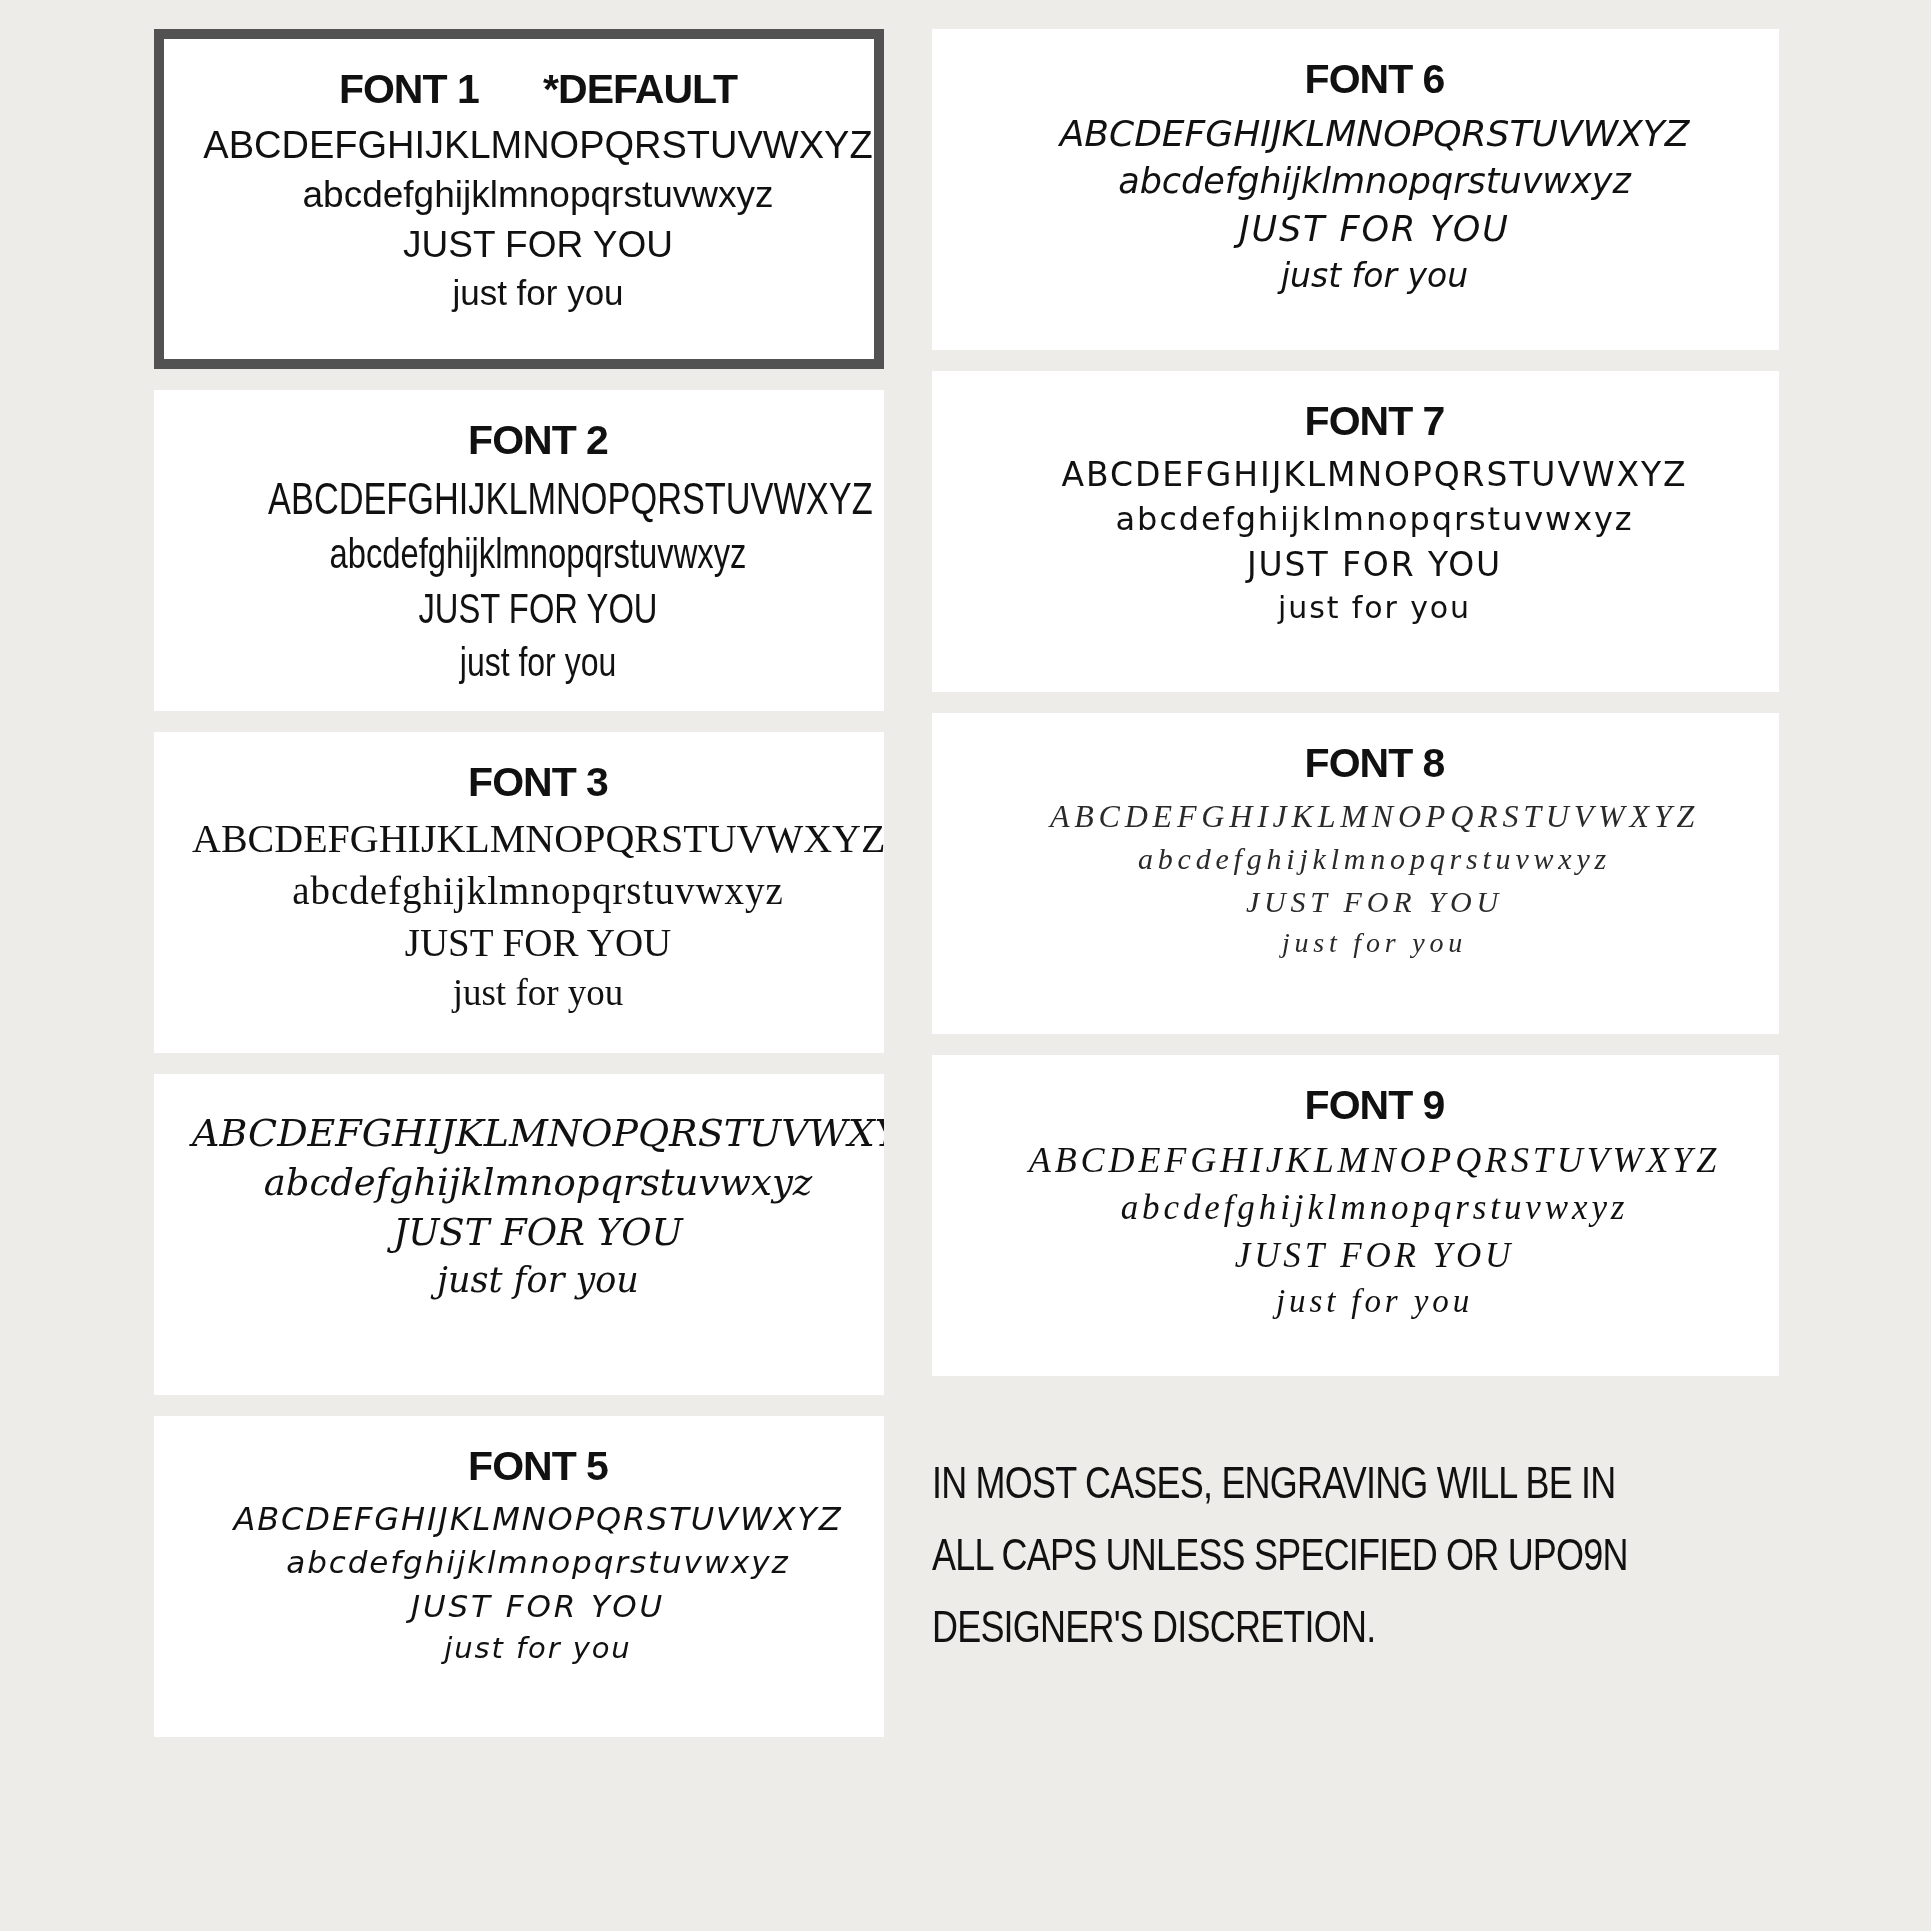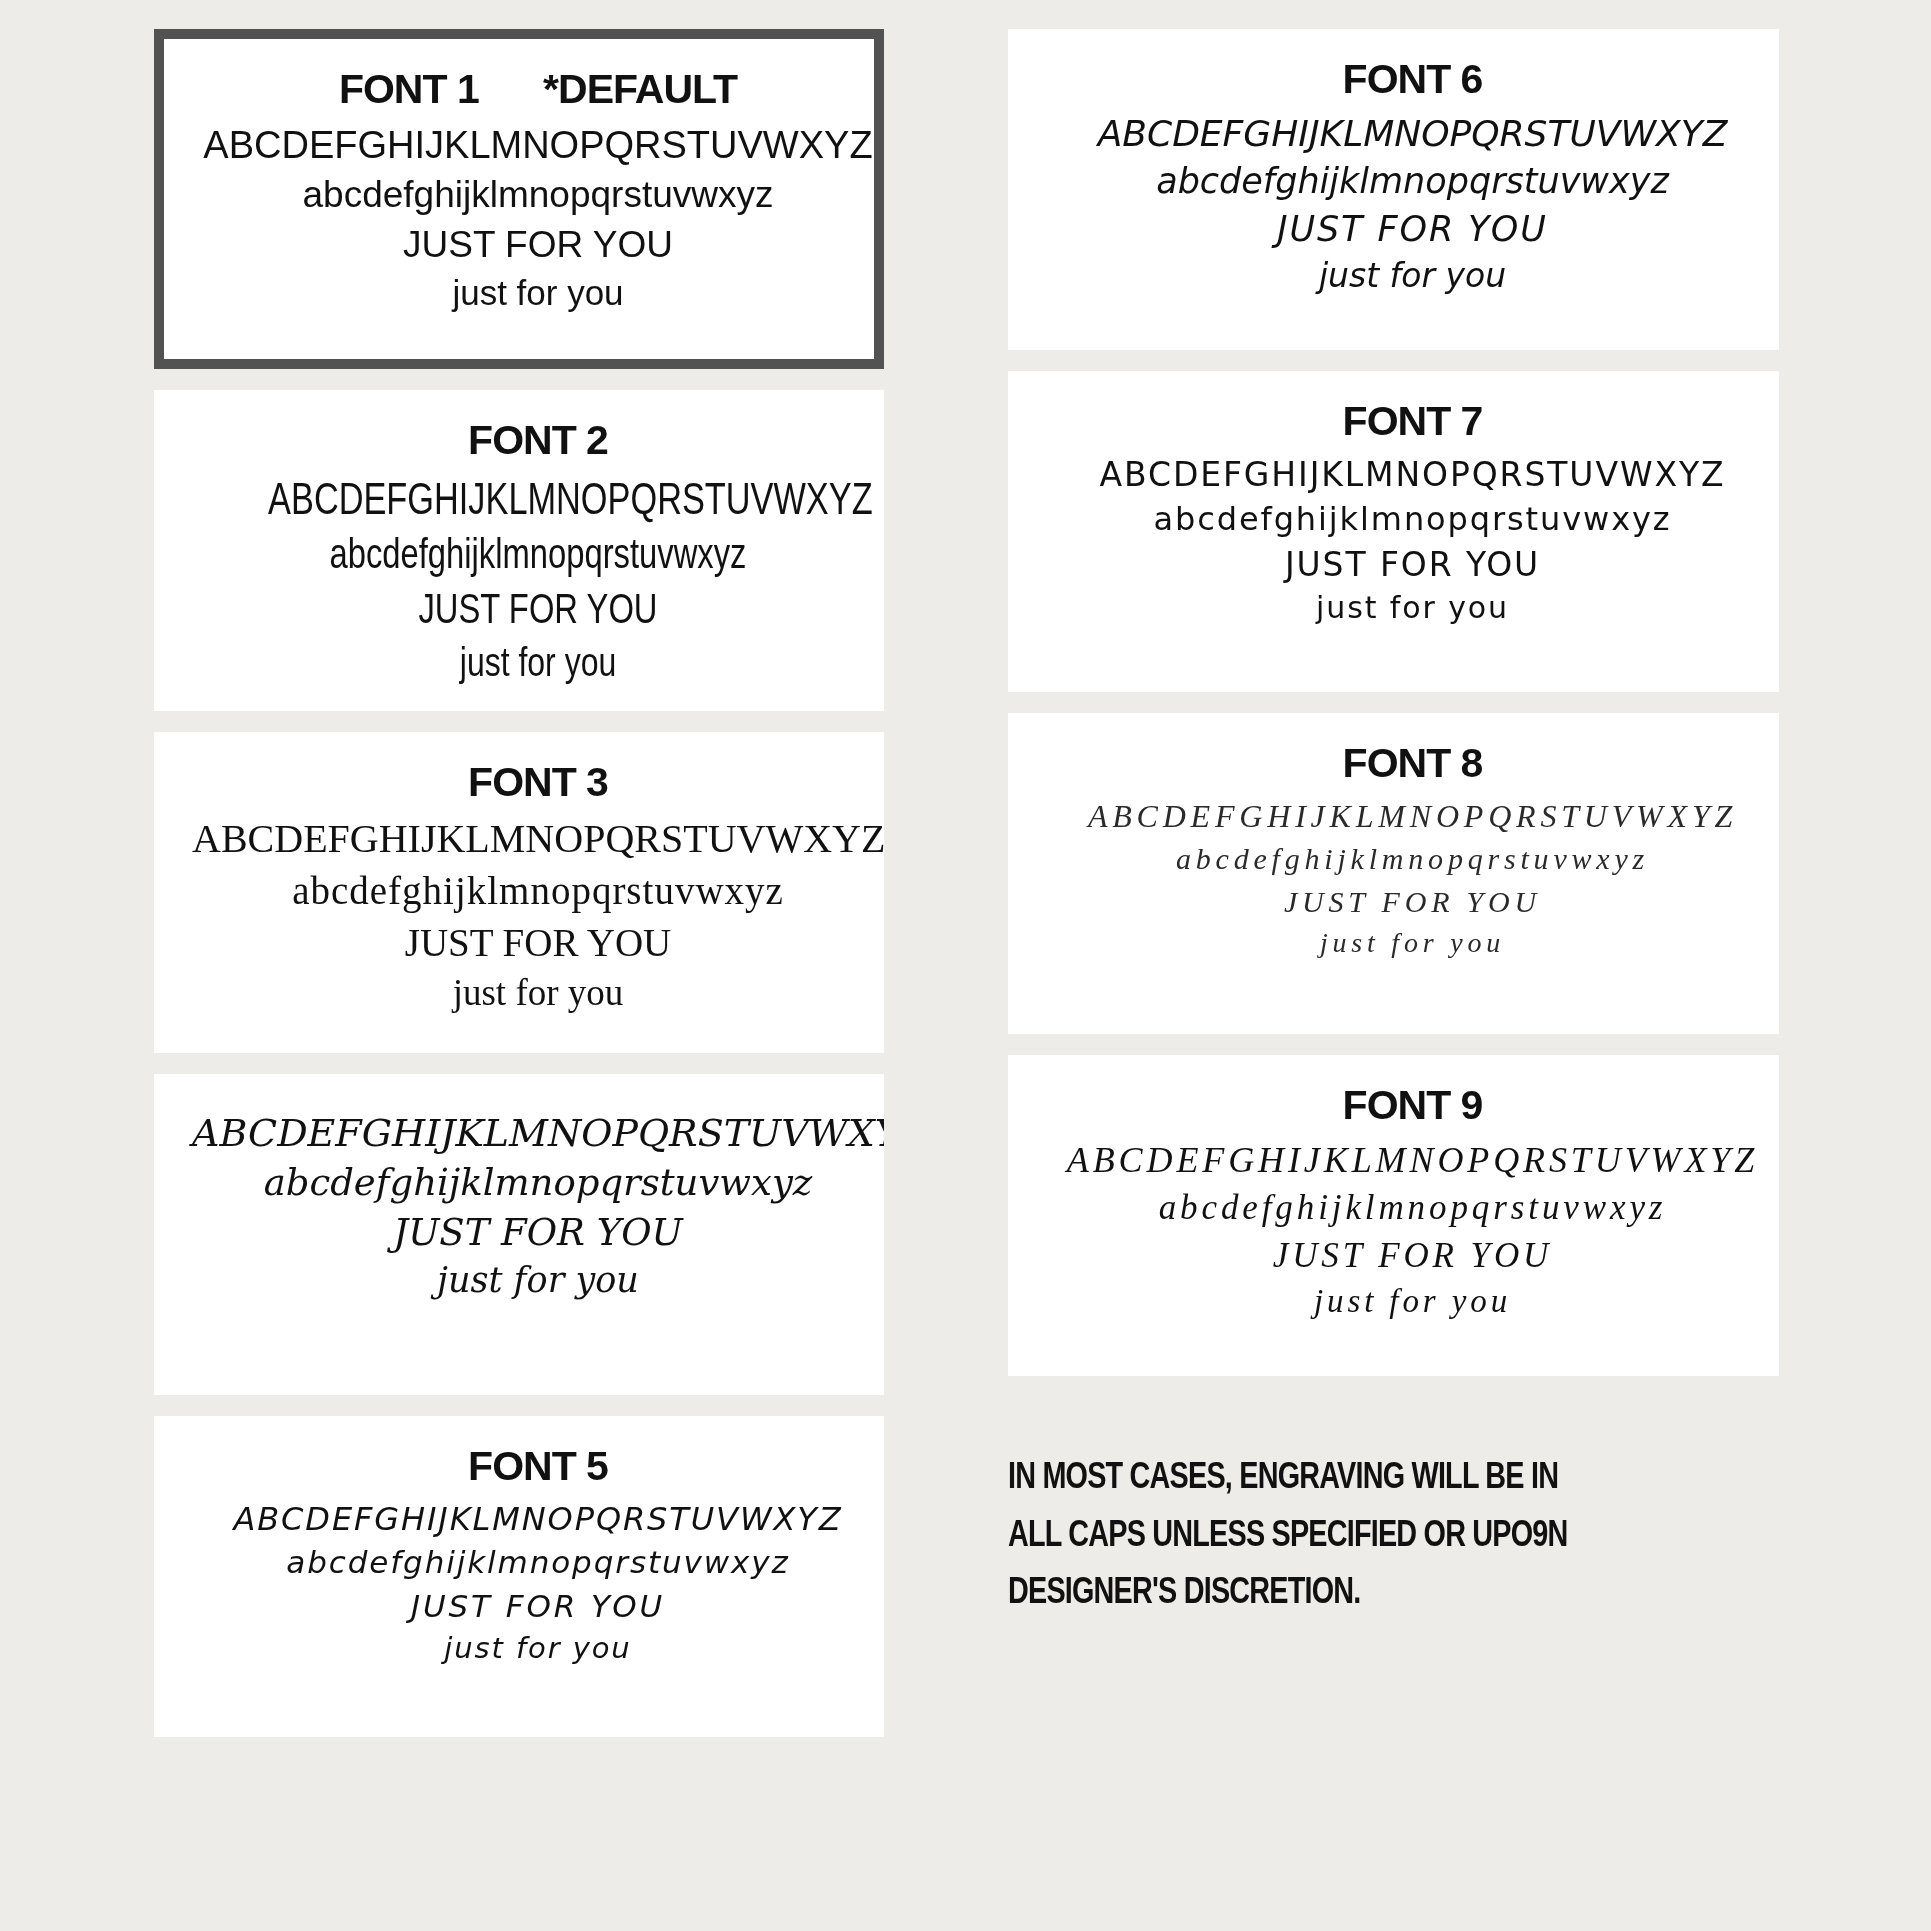--- a/index.html
+++ b/index.html
@@ -26,21 +26,21 @@
     display: inline-block;
     transform: scaleX(0.72);
     transform-origin: center;
     letter-spacing: -2.9px;
   }
 
   
   .columns { display: flex; justify-content: space-between; align-items: flex-start; }
   .col { display: flex; flex-direction: column; }
   .col-left  { width: 730px; }
-  .col-right { width: 771px; margin-left: 20px; }
+  .col-right { width: 847px; margin-left: 20px; }
 
   
   .card {
     background: #FFFFFF;
     box-sizing: border-box;
     height: 321px;
     margin-bottom: 21px;
     text-align: center;
     padding-top: 27px;
     overflow: hidden;
@@ -93,22 +93,22 @@
   .s8 .upper { font-size: 32px; } .s8 .lower { font-size: 30px; }
   .s8 .caps  { font-size: 30px; } .s8 .small { font-size: 28px; }
 
   .s9 .line { font-family: "Liberation Serif", serif; font-style: italic; letter-spacing: 3.9px; }
   .s9 .upper { font-size: 36px; } .s9 .lower { font-size: 35px; }
   .s9 .caps  { font-size: 35px; } .s9 .small { font-size: 33px; }
 
   
   .note { margin-top: 50px; text-align: left; }
   .note-line {
-    font-size: 36px;
-    font-weight: 700;
+    font-size: 45px;
+    font-weight: 400;
     line-height: 1.6;
     white-space: nowrap;
   }
   .note-line .cond-left {
     display: inline-block;
     transform: scaleX(0.8);
     transform-origin: left center;
     letter-spacing: -1px;
   }
 </style>

